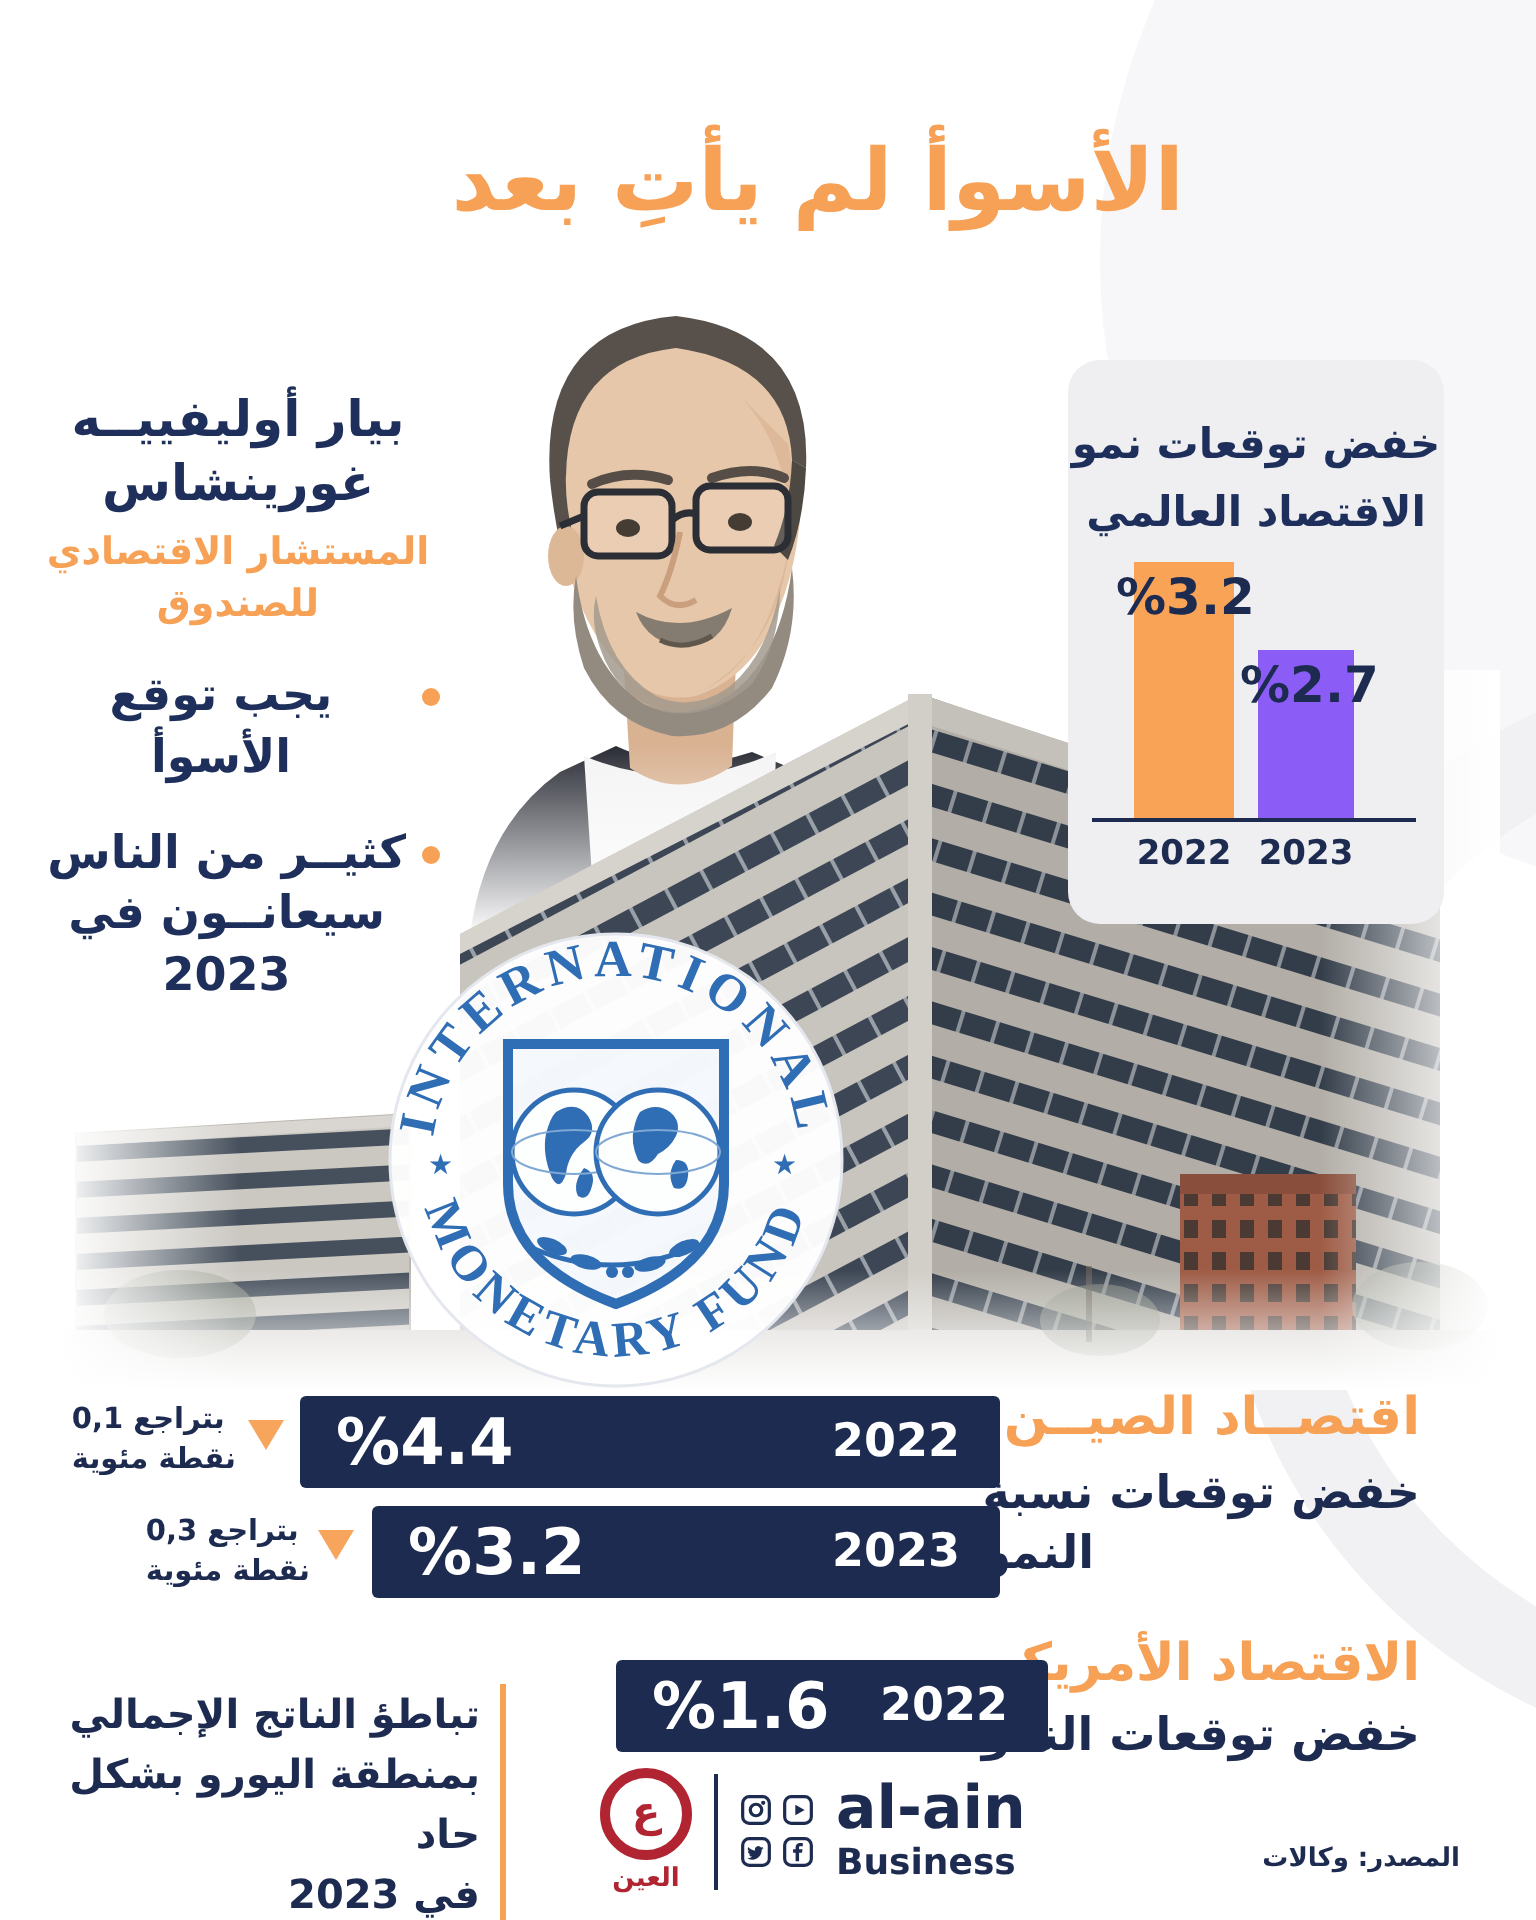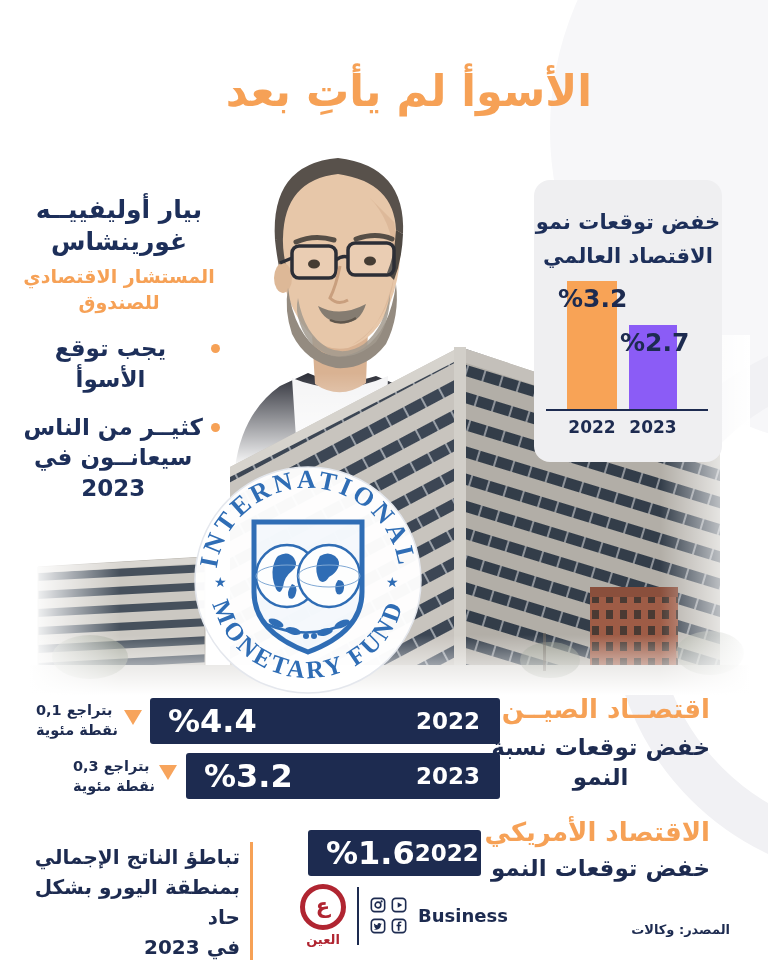--- a/index.html
+++ b/index.html
@@ -30,28 +30,28 @@
   .bar-label{display:block;text-align:center;direction:ltr;font-size:25px;font-weight:800;color:#1d2b50;margin:3px -9px 0;}
   .years{position:absolute;left:33px;top:237px;display:flex;gap:12px;}
   .years span{display:block;text-align:center;font-size:17px;font-weight:800;color:#1d2b50;}
   .years .y0{width:50px;} .years .y1{width:48px;}
   
   .portrait{position:absolute;left:180px;top:138px;}
   .building{position:absolute;left:30px;top:335px;}
   .imf{position:absolute;left:192px;top:464px;}
   
   .sec-h{position:absolute;right:58px;font-size:26px;font-weight:800;color:#f6a156;direction:rtl;text-align:right;}
-  .sec-s{position:absolute;right:58px;font-size:23px;font-weight:700;color:#1d2b50;direction:rtl;text-align:center;line-height:1.3;}
+  .sec-s{position:absolute;right:58px;font-size:23px;font-weight:700;color:#1d2b50;direction:rtl;text-align:left;line-height:1.3;}
   .nbar{position:absolute;height:46px;background:#1d2b50;border-radius:3px;display:flex;align-items:center;
         justify-content:space-between;direction:ltr;color:#ffffff;}
   .nbar-val{font-size:32px;font-weight:800;padding-left:18px;}
   .nbar-year{font-size:23px;font-weight:700;padding-right:20px;}
   .bar-cn-22{left:150px;top:698px;width:350px;}
   .bar-cn-23{left:186px;top:753px;width:314px;}
-  .bar-us-22{left:308px;top:830px;width:173px;}
+  .bar-us-22{left:308px;top:830px;width:216px;}
   .note{position:absolute;direction:rtl;text-align:left;color:#1d2b50;font-size:14.5px;font-weight:700;line-height:1.4;}
   .note-1{right:650px;top:700px;} .note-2{right:613px;top:756px;}
   .tri{position:absolute;width:0;height:0;border-left:9px solid transparent;border-right:9px solid transparent;
        border-top:15px solid #f7a45c;}
   .tri-1{left:124px;top:710px;} .tri-2{left:159px;top:765px;}
   .euro{position:absolute;left:28px;top:842px;width:212px;direction:rtl;text-align:right;color:#1d2b50;
         font-size:20px;font-weight:700;line-height:1.5;border-right:3px solid #f6a156;padding-right:10px;}
   
   .footer{position:absolute;left:300px;top:884px;display:flex;align-items:center;gap:11px;}
   .alain{display:flex;flex-direction:column;align-items:center;}
@@ -296,19 +296,20 @@
         <g transform="translate(5,5.5) scale(0.58)">
           <path d="M22,6 c-0.8,0.4 -1.6,0.6 -2.5,0.7 a4.3,4.3 0 0 0 1.9,-2.4 c-0.9,0.5 -1.8,0.9 -2.8,1.1 a4.3,4.3 0 0 0 -7.6,3.9 a12.2,12.2 0 0 1 -8.8,-4.5 a4.3,4.3 0 0 0 1.3,5.7 c-0.7,0 -1.4,-0.2 -2,-0.5 v0.1 a4.3,4.3 0 0 0 3.4,4.2 c-0.6,0.2 -1.3,0.2 -1.9,0.1 a4.3,4.3 0 0 0 4,3 a8.6,8.6 0 0 1 -6.4,1.8 a12.1,12.1 0 0 0 6.6,1.9 c7.9,0 12.2,-6.5 12.2,-12.2 v-0.6 a8.7,8.7 0 0 0 2.6,-2.3z" fill="currentColor"></path>
         </g>
       </svg>
       <svg width="16" height="16" viewBox="0 0 24 24">
         <rect x="2" y="2" width="20" height="20" rx="5" fill="none" stroke="currentColor" stroke-width="2.4"></rect>
         <path d="M13.4,7.6 h2.2 V5.2 h-2.2 c-1.8,0 -3.2,1.4 -3.2,3.2 V10 H8.3 v2.5 h1.9 V19 h2.6 v-6.5 h2.2 l0.4,-2.5 h-2.6 V8.5 c0,-0.5 0.3,-0.9 0.6,-0.9z" fill="currentColor"></path>
       </svg>
     </div>
     <div class="brand-text">
+      <div class="brand-en">al-ain</div>
       <div class="brand-sub">Business</div>
     </div>
   </div>
 
   <div class="source">المصدر: وكالات</div>
 
 </div>
 
 </body></html>

